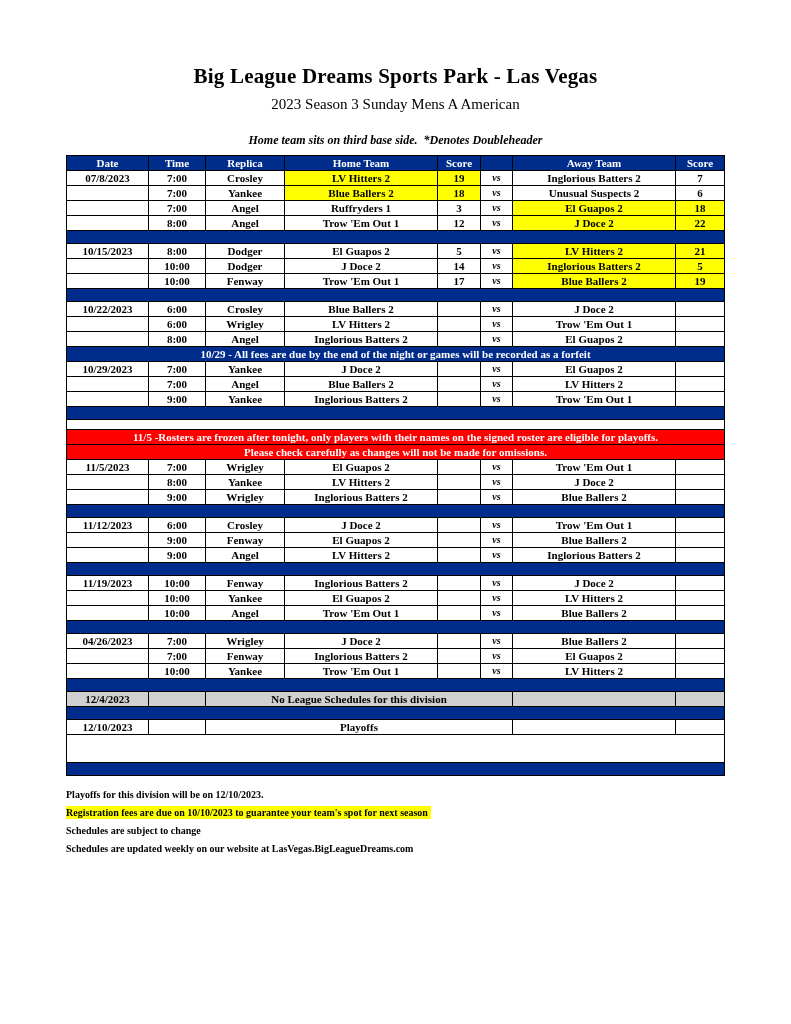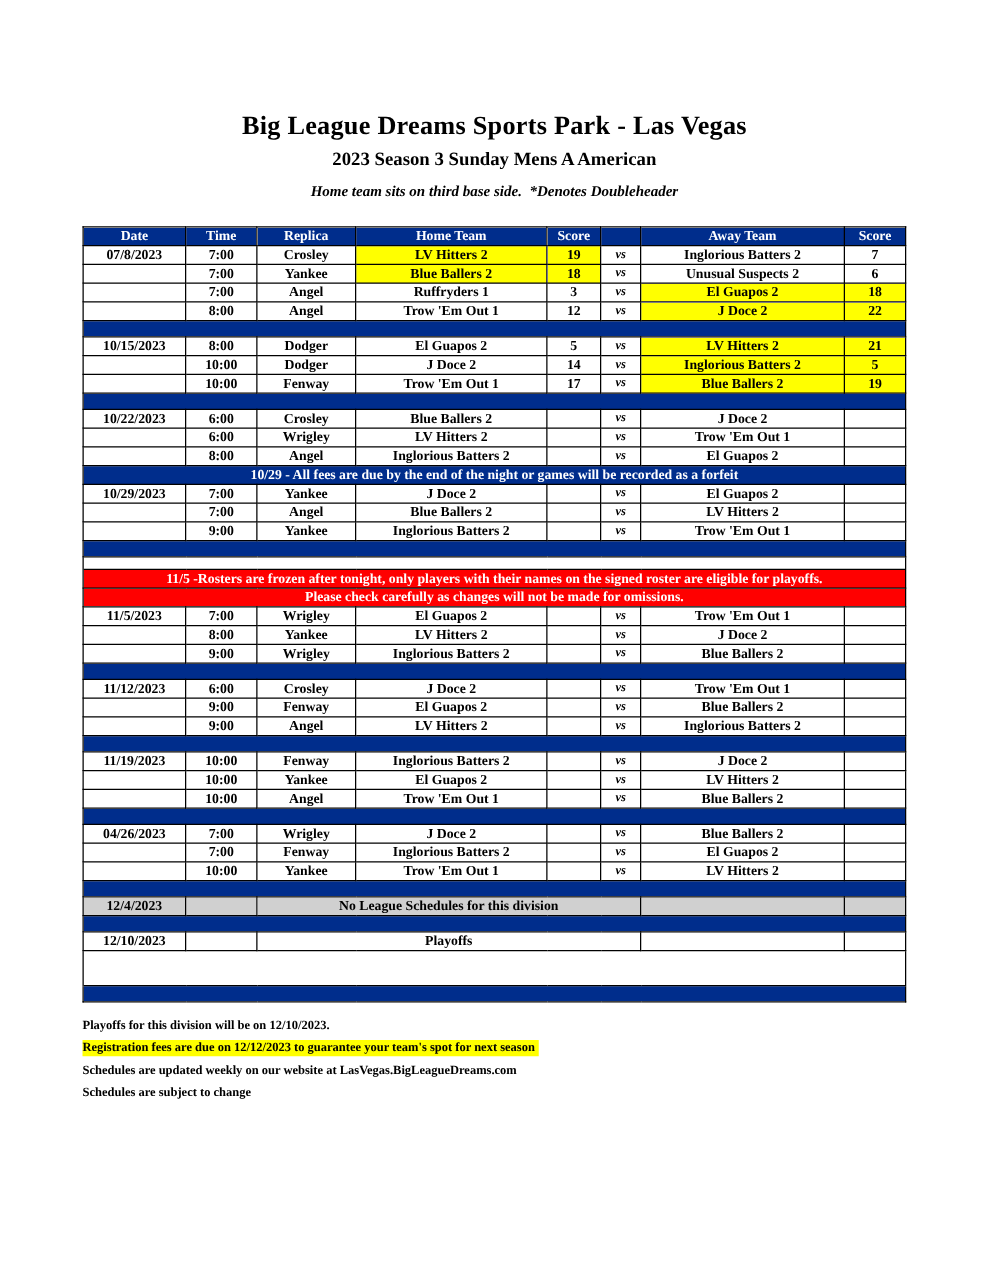--- a/index.html
+++ b/index.html
@@ -8,26 +8,26 @@
     --red:#FF0000;
     --gray:#D0D0D0;
   }
   *{box-sizing:border-box;}
   html,body{margin:0;padding:0;}
   body{
     width:791px;height:1024px;background:#fff;color:#000;
     font-family:"Liberation Serif", serif;
     overflow:hidden;
   }
-  .page{padding-top:88px;}
+  .page{padding-top:64px;}
   .title{margin:0;text-align:center;font-size:21px;font-weight:bold;letter-spacing:0.2px;}
-  .subtitle{margin:7px 0 0;text-align:center;font-size:15px;font-weight:bold;}
-  .note{margin-top:9px;text-align:center;font-size:12px;font-weight:bold;font-style:italic;white-space:pre;}
+  .subtitle{margin:7px 0 0;text-align:center;font-size:15px;font-weight:normal;}
+  .note{margin-top:20px;text-align:center;font-size:12px;font-weight:bold;font-style:italic;white-space:pre;}
   table.schedule{
-    border-collapse:collapse;table-layout:fixed;width:658px;margin:20px 0 0 66px;
+    border-collapse:collapse;table-layout:fixed;width:658px;margin:7px 0 0 66px;
   }
   .schedule th,.schedule td{
     border:1px solid #000;font-size:11px;font-weight:bold;text-align:center;
     padding:0 2px;height:15px;line-height:14px;white-space:nowrap;overflow:hidden;
   }
   .schedule thead th{background:var(--navy);color:#fff;}
   tr.sep td{background:var(--navy);height:13px;}
   tr.notice-navy td{background:var(--navy);color:#fff;}
   tr.notice-red td{background:var(--red);color:#fff;}
   tr.gray-row td{background:var(--gray);}
@@ -376,17 +376,17 @@
           <td colspan="8"></td>
         </tr>
         <tr class="sep">
           <td colspan="8"></td>
         </tr>
       </tbody>
   </table>
 
   <div class="footer">
     <div>Playoffs for this division will be on 12/10/2023.</div>
-    <div><span class="yellow-hl">Registration fees are due on 12/12/2023 to guarantee your team's spot for next season</span></div>
+    <div><span class="yellow-hl">Registration fees are due on 10/10/2023 to guarantee your team's spot for next season</span></div>
+    <div>Schedules are subject to change</div>
     <div>Schedules are updated weekly on our website at LasVegas.BigLeagueDreams.com</div>
-    <div>Schedules are subject to change</div>
   </div>
 </div>
 
 </body></html>

